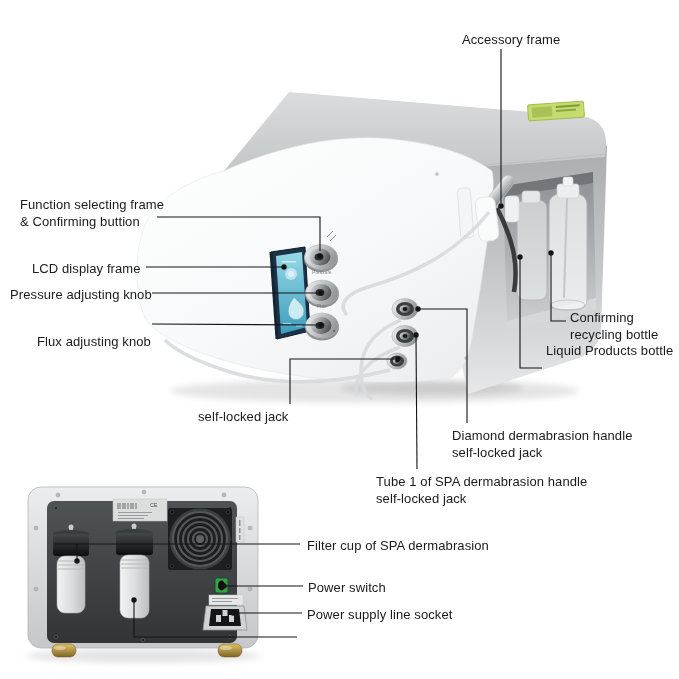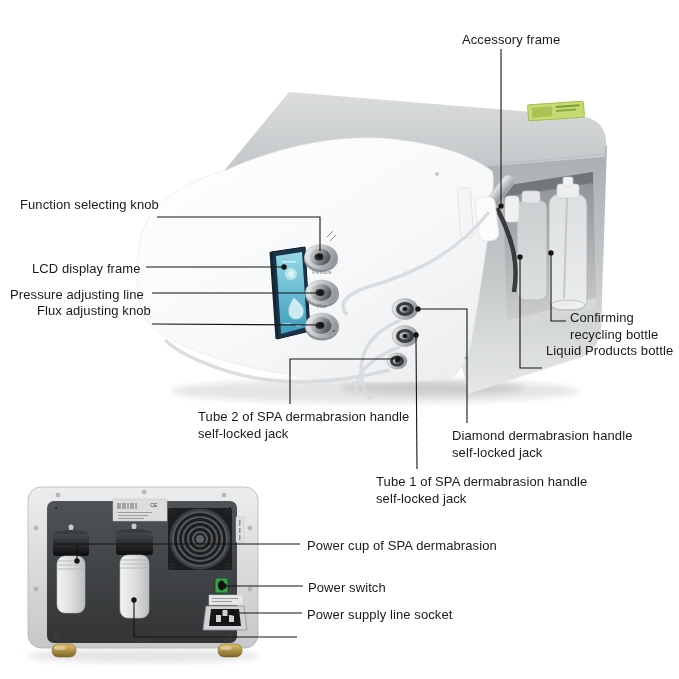--- a/index.html
+++ b/index.html
@@ -330,61 +330,61 @@
     <circle cx="233" cy="613" r="2.7"></circle>
     <circle cx="134" cy="600" r="2.7"></circle>
   </g>
 </svg>
 
 <div class="lbl" style="left:462px;top:31px">
   <span>Accessory frame</span>
 </div>
 
 <div class="lbl" style="left:20px;top:196px">
-  <span>Function selecting knob</span>
+  <span>Function selecting frame</span>
+  <span>&amp; Confirming buttion</span>
 </div>
 
 <div class="lbl" style="left:32px;top:260px">
   <span>LCD display frame</span>
 </div>
 
 <div class="lbl" style="left:10px;top:286px">
-  <span>Pressure adjusting line</span>
-</div>
-
-<div class="lbl" style="left:37px;top:302px">
+  <span>Pressure adjusting knob</span>
+</div>
+
+<div class="lbl" style="left:37px;top:333px">
   <span>Flux adjusting knob</span>
 </div>
 
 <div class="lbl" style="left:570px;top:309px">
   <span>Confirming</span>
   <span>recycling bottle</span>
 </div>
 
 <div class="lbl" style="left:546px;top:342px">
   <span>Liquid Products bottle</span>
 </div>
 
 <div class="lbl" style="left:198px;top:408px">
-  <span>Tube 2 of SPA dermabrasion handle</span>
   <span>self-locked jack</span>
 </div>
 
 <div class="lbl" style="left:452px;top:427px">
   <span>Diamond dermabrasion handle</span>
   <span>self-locked jack</span>
 </div>
 
 <div class="lbl" style="left:376px;top:473px">
   <span>Tube 1 of SPA dermabrasion handle</span>
   <span>self-locked jack</span>
 </div>
 
 <div class="lbl" style="left:307px;top:537px">
-  <span>Power cup of SPA dermabrasion</span>
+  <span>Filter cup of SPA dermabrasion</span>
 </div>
 
 <div class="lbl" style="left:308px;top:579px">
   <span>Power switch</span>
 </div>
 
 <div class="lbl" style="left:307px;top:606px">
   <span>Power supply line socket</span>
 </div>
 

